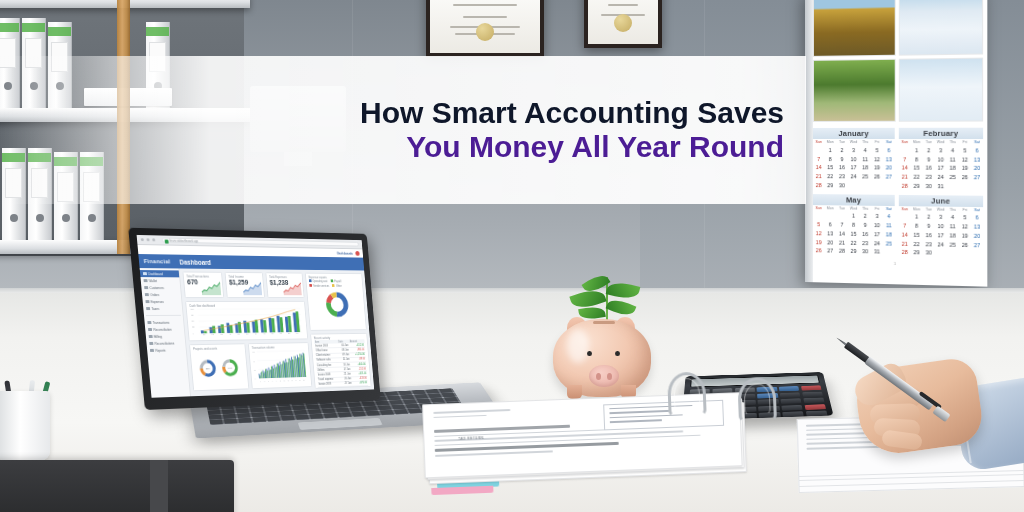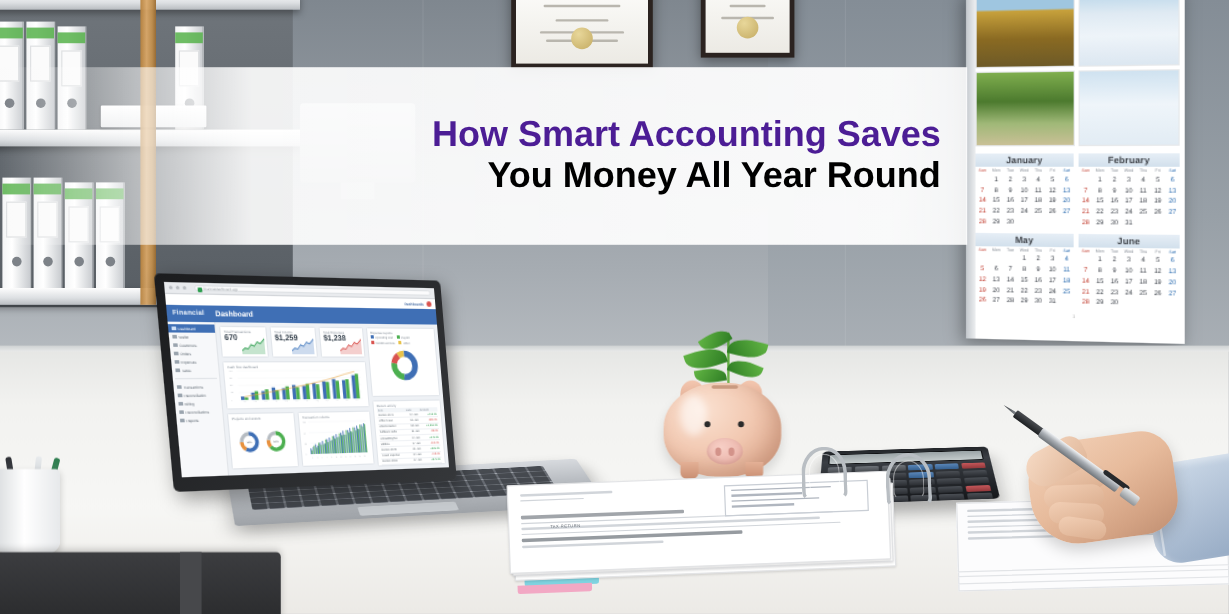--- a/index.html
+++ b/index.html
@@ -995,17 +995,17 @@
       <div class="tip"></div>
         <div class="grip"></div>
         <div class="barrel"></div>
         <div class="clip"></div>
         <div class="cap"></div>
     </div>
   </div>
 
   <div class="banner"></div>
   <div class="title-wrap">
-    <div class="t2" style="color: #4c1d95;">How Smart Accounting Saves</div>
-    <div class="t3" style="color: #000000;">You Money All Year Round</div>
+    <div class="t2" style="color: #0f172a;">How Smart Accounting Saves</div>
+    <div class="t3" style="color: #4c1d95;">You Money All Year Round</div>
   </div>
 
 </div>
 
 </body></html>

